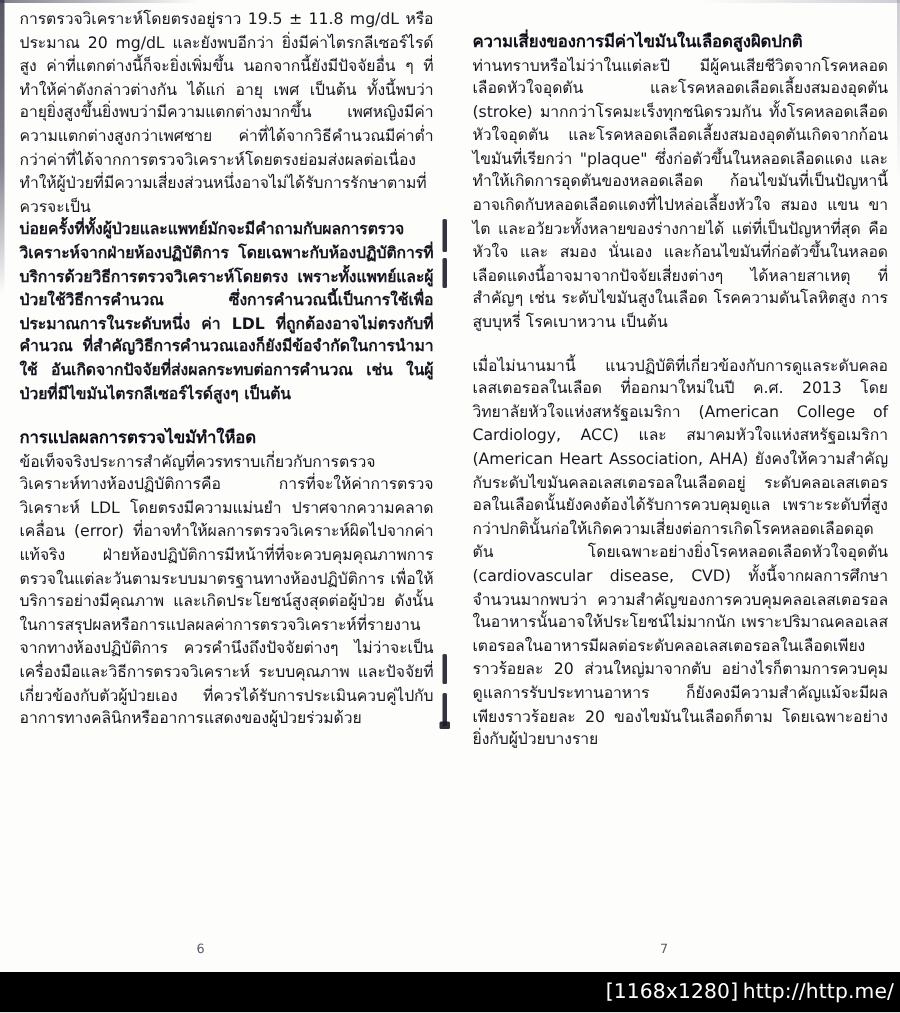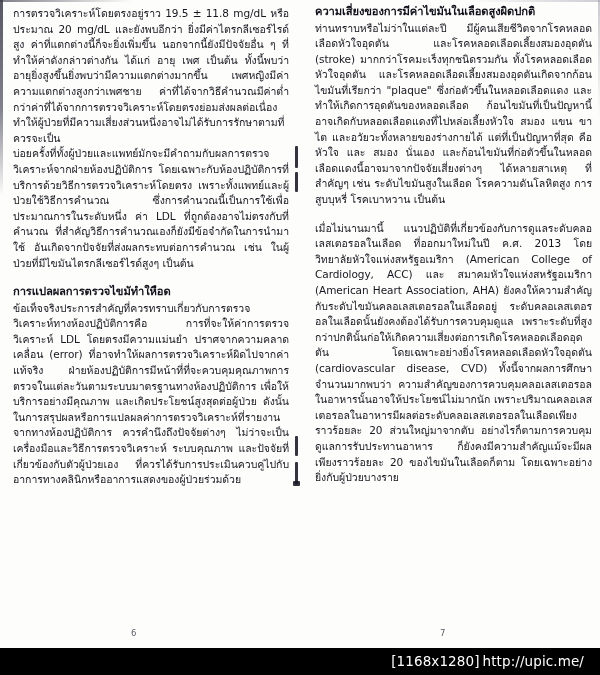--- a/index.html
+++ b/index.html
@@ -90,21 +90,21 @@
     display: flex;
     box-sizing: border-box;
   }
   .book-page {
     position: relative;
     width: 300px;
     height: 648px;
     box-sizing: border-box;
     padding: 6px 11px 5px 13px;
   }
-  .book-page.right { padding: 4px 8px 0 15px; }
+  .book-page.right { padding: 20px 8px 0 15px; }
 
   .section {
     margin: 0 0 0 0;
   }
   .section + .section { margin-top: 13px; }
 
   h2.heading {
     font-size: 11.2px;
     line-height: 15.5px;
     font-weight: bold;
@@ -117,21 +117,21 @@
     font-size: 10.5px;
     line-height: 15.6px;
     color: #16161f;
     margin: 0;
     text-align: justify;
     text-justify: inter-word;
     letter-spacing: -0.05px;
     word-spacing: 0.2px;
     font-family: "DejaVu Sans", "Liberation Sans", sans-serif;
   }
-  p.body-text + p.body-text { margin-top: 0px; }
+  p.body-text + p.body-text { margin-top: 0px; font-weight: bold; }
 
   .folio {
     position: absolute;
     bottom: 10px;
     font-size: 8.5px;
     color: #5d5d68;
     font-family: "DejaVu Sans", "Liberation Sans", sans-serif;
   }
   .book-page.left .folio { left: 131px; }
   .book-page.right .folio { left: 140px; }
@@ -141,21 +141,21 @@
     position: absolute;
     left: 0;
     bottom: 0;
     width: 600px;
     height: 27px;
     background: #000000;
     display: flex;
     align-items: center;
     justify-content: flex-end;
     box-sizing: border-box;
-    padding-right: 16px;
+    padding-right: 4px;
   }
   .watermark-text {
     color: #ffffff;
     font-size: 13.5px;
     line-height: 15px;
     letter-spacing: 0.1px;
     font-family: "DejaVu Sans", "Liberation Sans", sans-serif;
     white-space: nowrap;
   }
   .watermark-dims { margin-right: 3px; }
@@ -206,16 +206,16 @@
         </div>
 
         <div class="folio">7</div>
       </div>
 
     </div>
   </div>
 
   <div class="watermark-bar">
     <span class="watermark-text watermark-dims">[1168x1280]</span>
-    <span class="watermark-text">http://upic.me/</span>
+    <span class="watermark-text">http://http.me/</span>
   </div>
 
 </div>
 
 </body></html>

